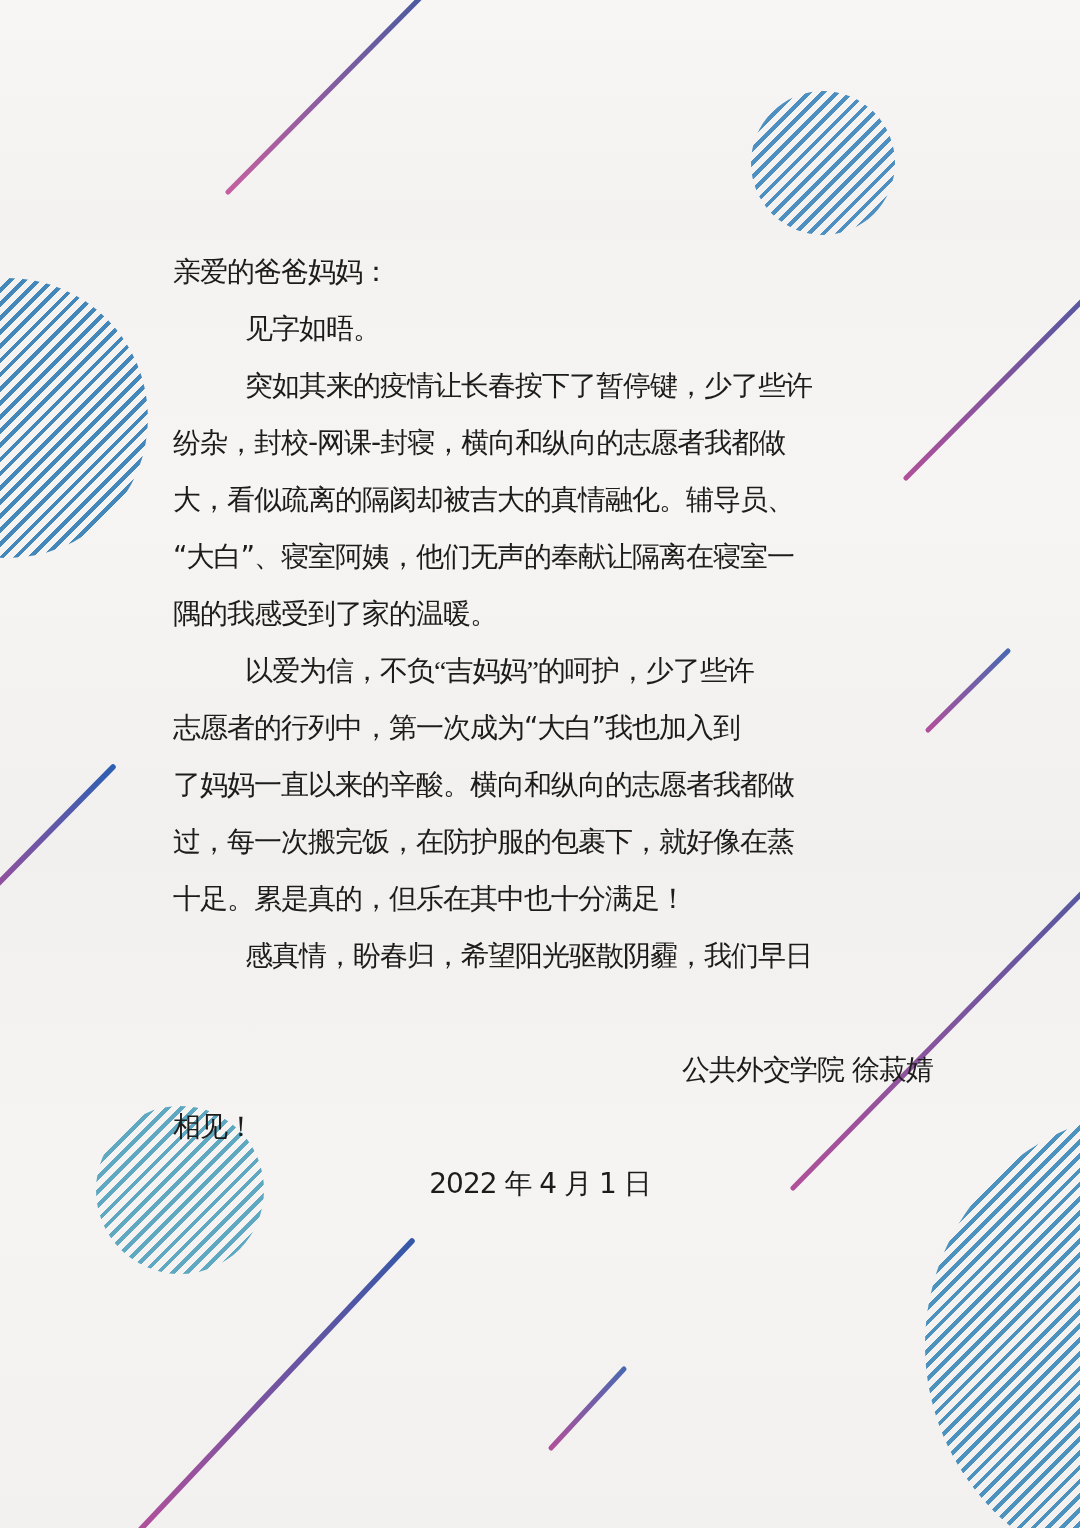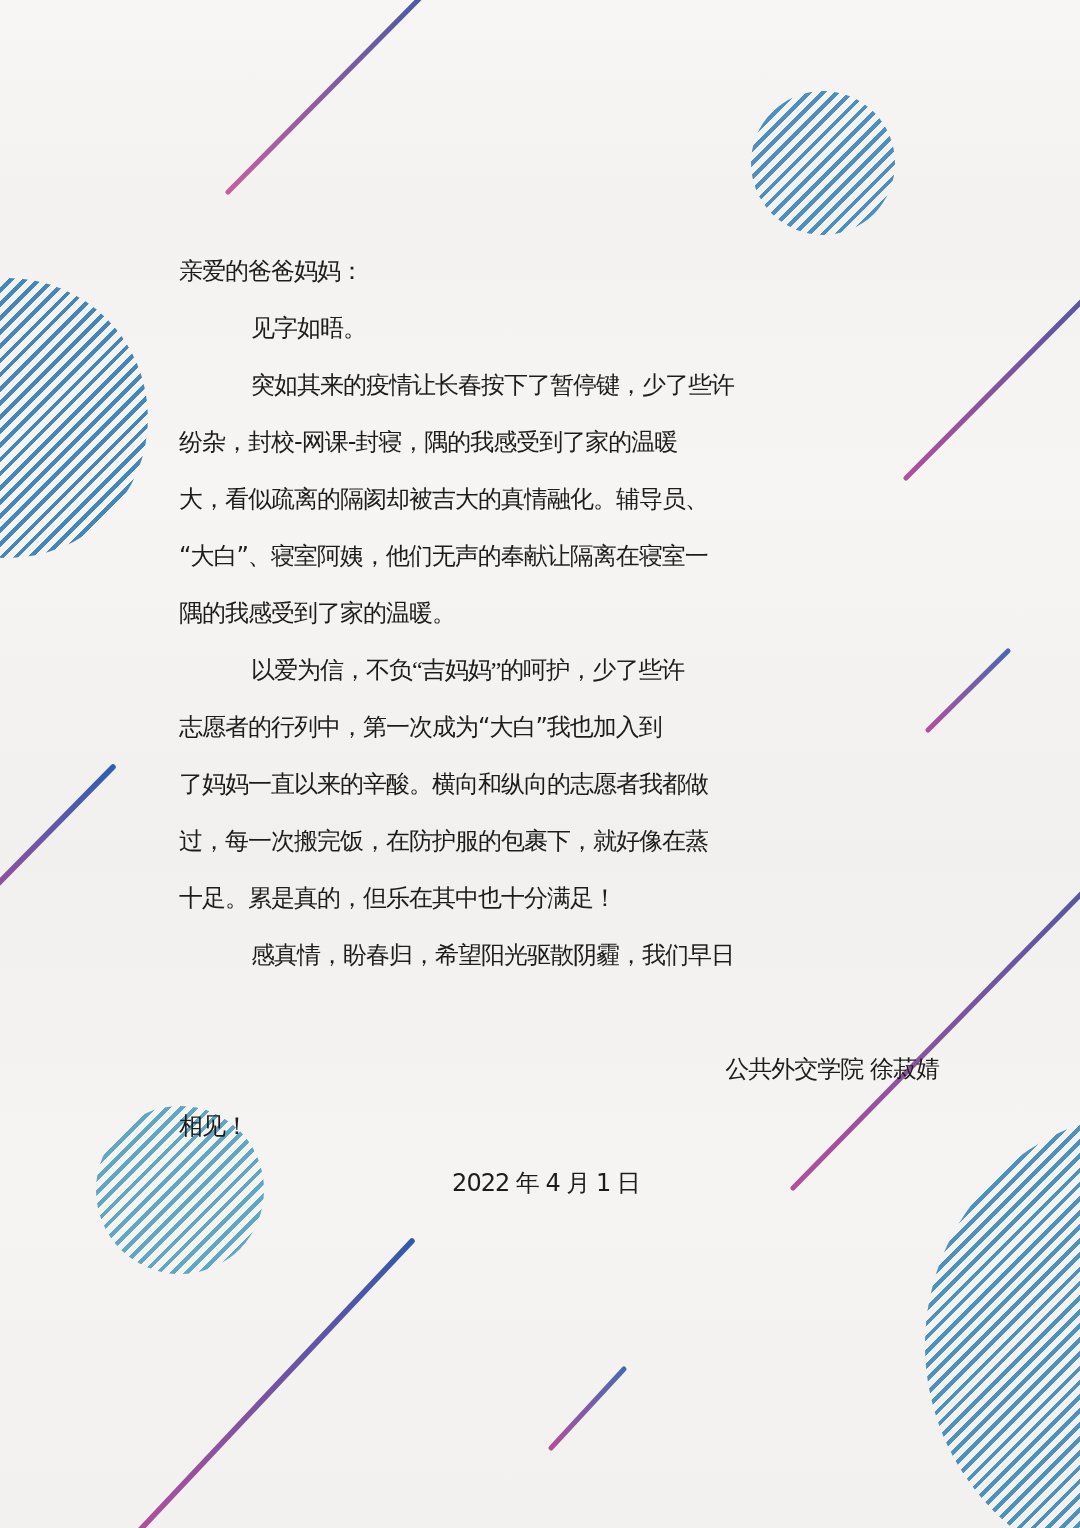--- a/index.html
+++ b/index.html
@@ -32,22 +32,22 @@
   .deco-svg{position:absolute;left:0;top:0;z-index:2;pointer-events:none;}
   .stop-l1a{stop-color:var(--grad-blue-soft);} .stop-l1b{stop-color:var(--grad-pink);}
   .stop-l2a{stop-color:var(--grad-indigo);}    .stop-l2b{stop-color:var(--grad-magenta);}
   .stop-l3a{stop-color:var(--grad-blue);}      .stop-l3b{stop-color:var(--grad-magenta);}
   .stop-l4a{stop-color:var(--grad-royal);}     .stop-l4b{stop-color:var(--grad-purple);}
   .stop-l5a{stop-color:var(--grad-blue2);}     .stop-l5b{stop-color:var(--grad-magenta);}
   .stop-l6a{stop-color:var(--grad-blue);}      .stop-l6b{stop-color:var(--grad-magenta);}
   .stop-l7a{stop-color:var(--grad-indigo);}    .stop-l7b{stop-color:var(--grad-magenta);}
   
   .letter{
-    position:absolute;left:179px;top:243px;width:760px;z-index:3;
-    color:var(--ink);font-size:24px;line-height:57px;letter-spacing:-1px;
+    position:absolute;left:173px;top:243px;width:760px;z-index:3;
+    color:var(--ink);font-size:28px;line-height:57px;letter-spacing:-1px;
   }
   .line{height:57px;white-space:nowrap;}
   .line.indent{padding-left:72px;font-family:Liberation Serif, serif;}
   .line.sign{text-align:right;margin-top:57px;padding-right:0;}
   .line.date{text-align:center;padding-right:26px;}
 </style>
 </head>
 <body>
 
 <div class="striped-circle circle-tr"></div>
@@ -92,21 +92,21 @@
   <line x1="113" y1="767" x2="-15" y2="897" stroke="url(#g4)" stroke-width="5.5" stroke-linecap="round"></line>
   <line x1="412" y1="1241" x2="140" y2="1530" stroke="url(#g5)" stroke-width="5.5" stroke-linecap="round"></line>
   <line x1="624" y1="1369" x2="551" y2="1448" stroke="url(#g6)" stroke-width="5" stroke-linecap="round"></line>
   <line x1="1087" y1="888" x2="793" y2="1188" stroke="url(#g7)" stroke-width="5" stroke-linecap="round"></line>
 </svg>
 
 <div class="letter">
   <div class="line">亲爱的爸爸妈妈：</div>
   <div class="line indent">见字如晤。</div>
   <div class="line indent">突如其来的疫情让长春按下了暂停键，少了些许</div>
-  <div class="line">纷杂，封校-网课-封寝，隅的我感受到了家的温暖</div>
+  <div class="line">纷杂，封校-网课-封寝，横向和纵向的志愿者我都做</div>
   <div class="line">大，看似疏离的隔阂却被吉大的真情融化。辅导员、</div>
   <div class="line">“大白”、寝室阿姨，他们无声的奉献让隔离在寝室一</div>
   <div class="line">隅的我感受到了家的温暖。</div>
   <div class="line indent">以爱为信，不负“吉妈妈”的呵护，少了些许</div>
   <div class="line">志愿者的行列中，第一次成为“大白”我也加入到</div>
   <div class="line">了妈妈一直以来的辛酸。横向和纵向的志愿者我都做</div>
   <div class="line">过，每一次搬完饭，在防护服的包裹下，就好像在蒸</div>
   <div class="line">十足。累是真的，但乐在其中也十分满足！</div>
   <div class="line indent">感真情，盼春归，希望阳光驱散阴霾，我们早日</div>
   <div class="line sign">公共外交学院 徐菽婧</div>

